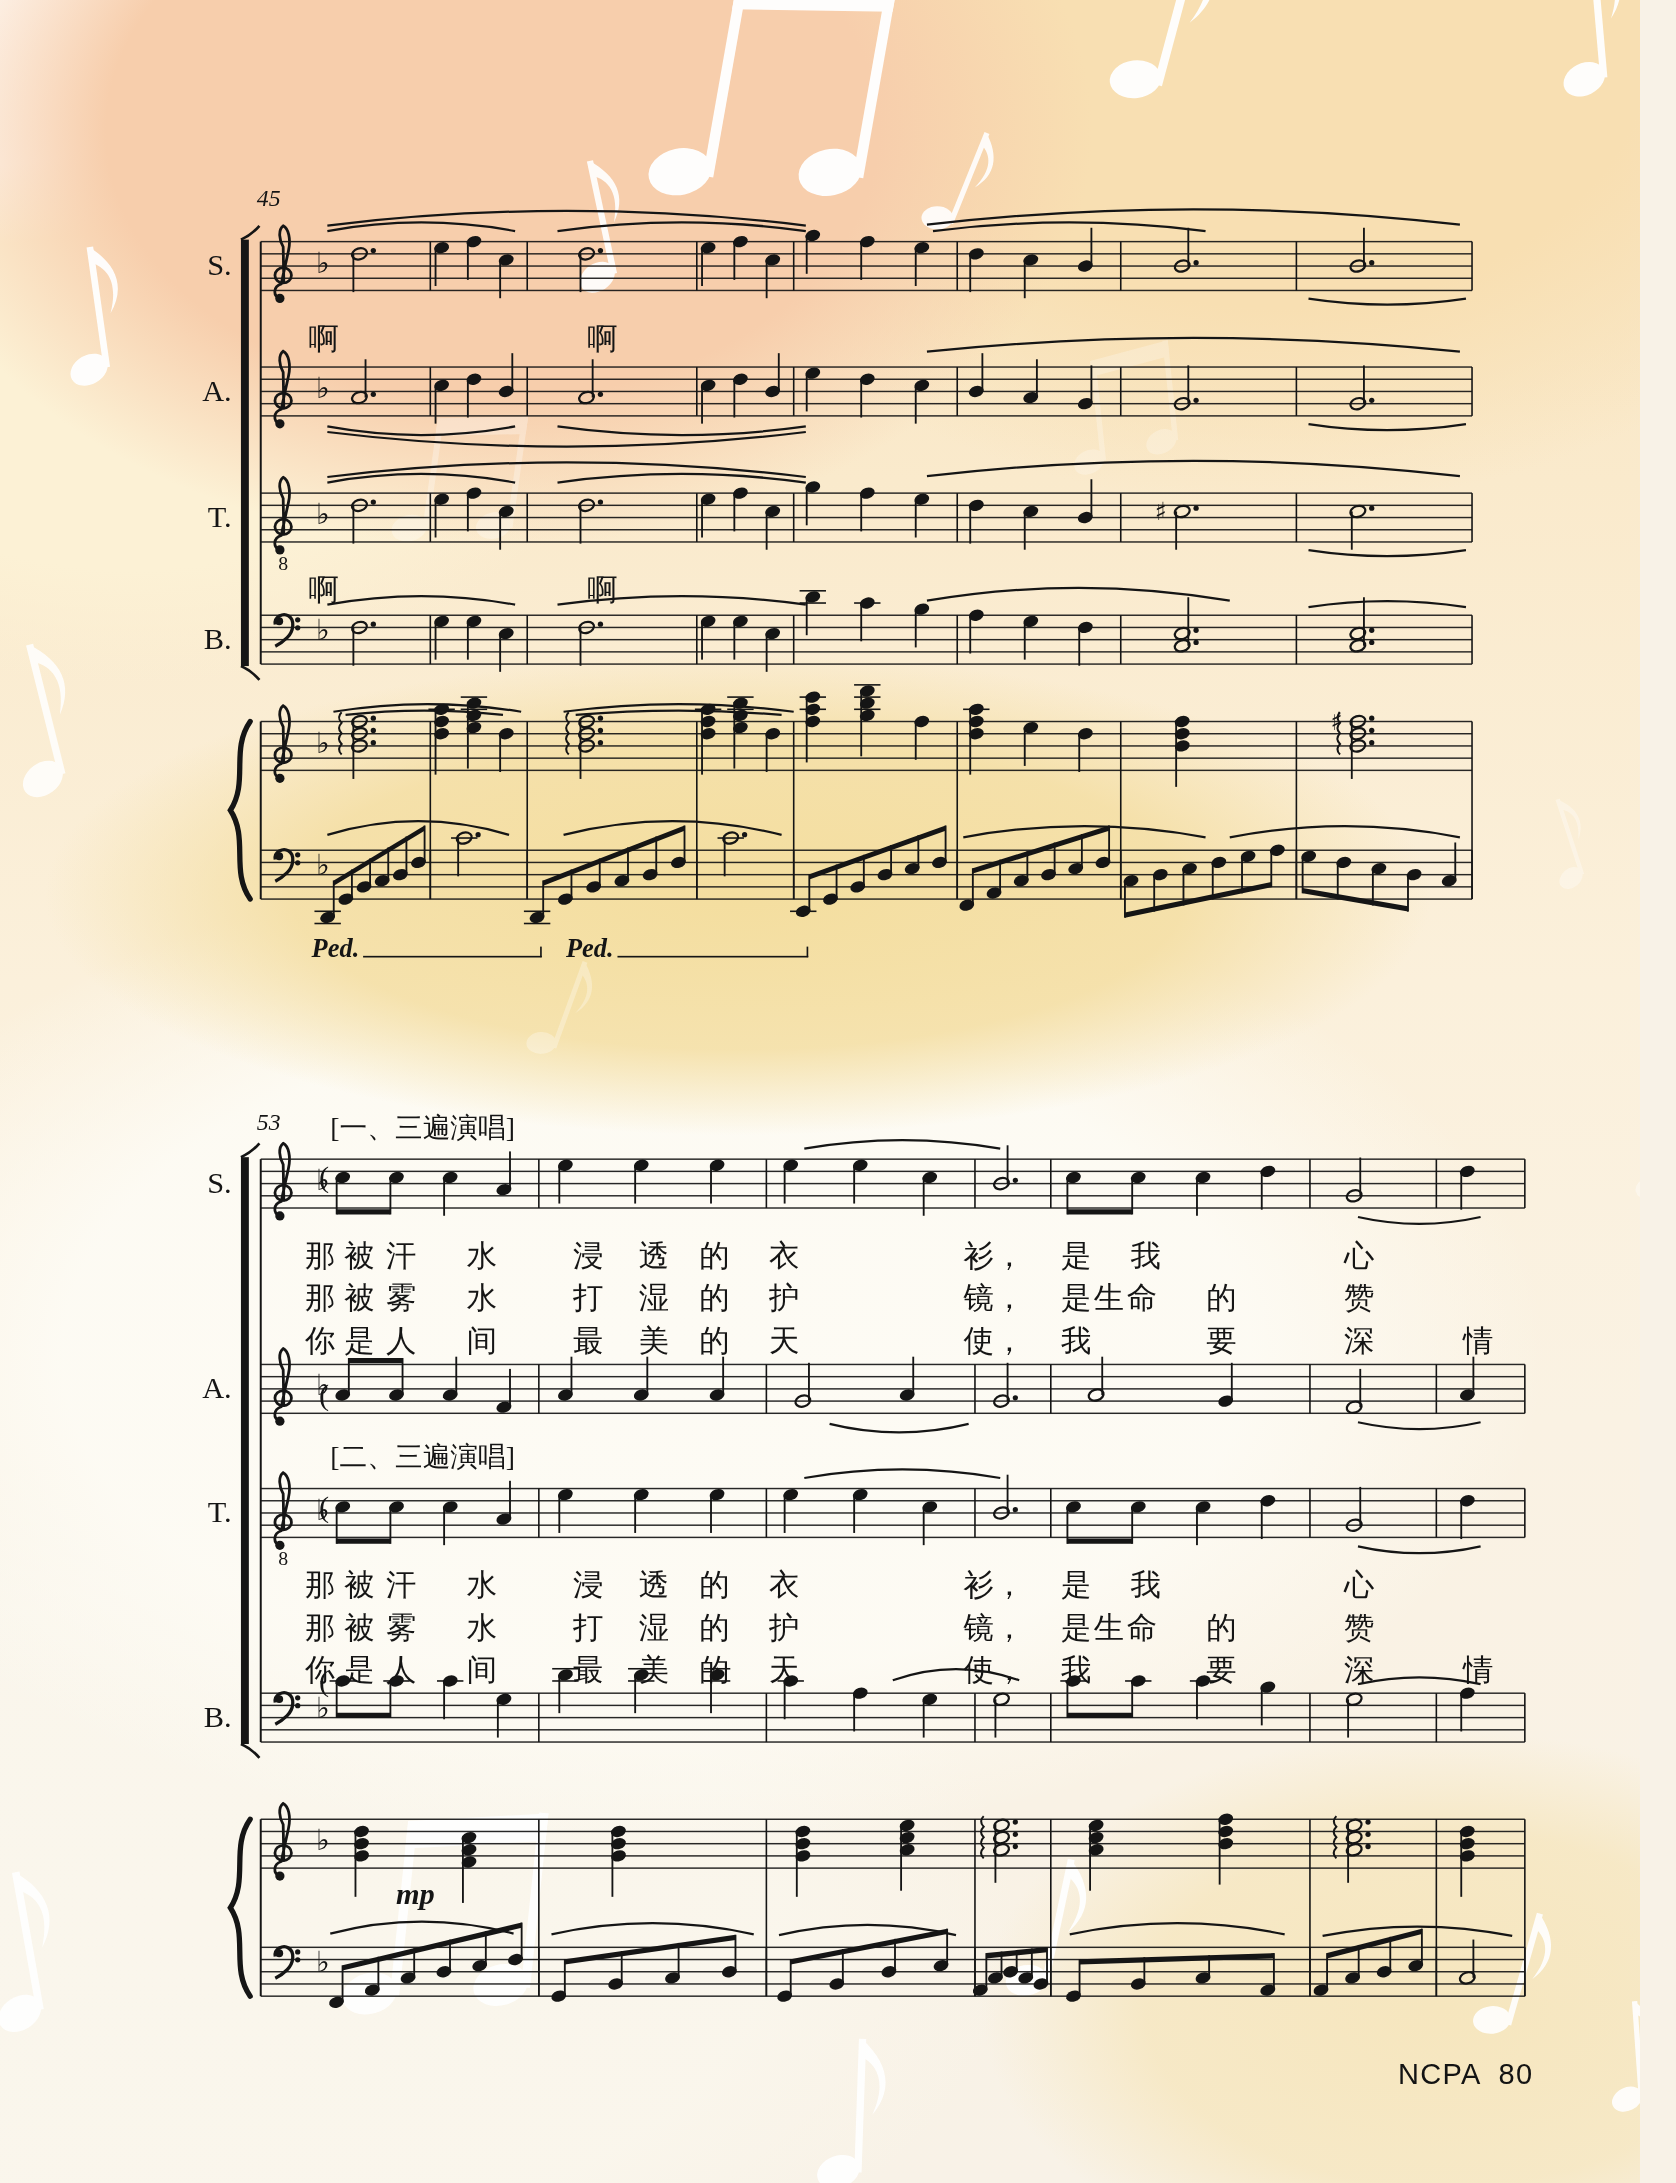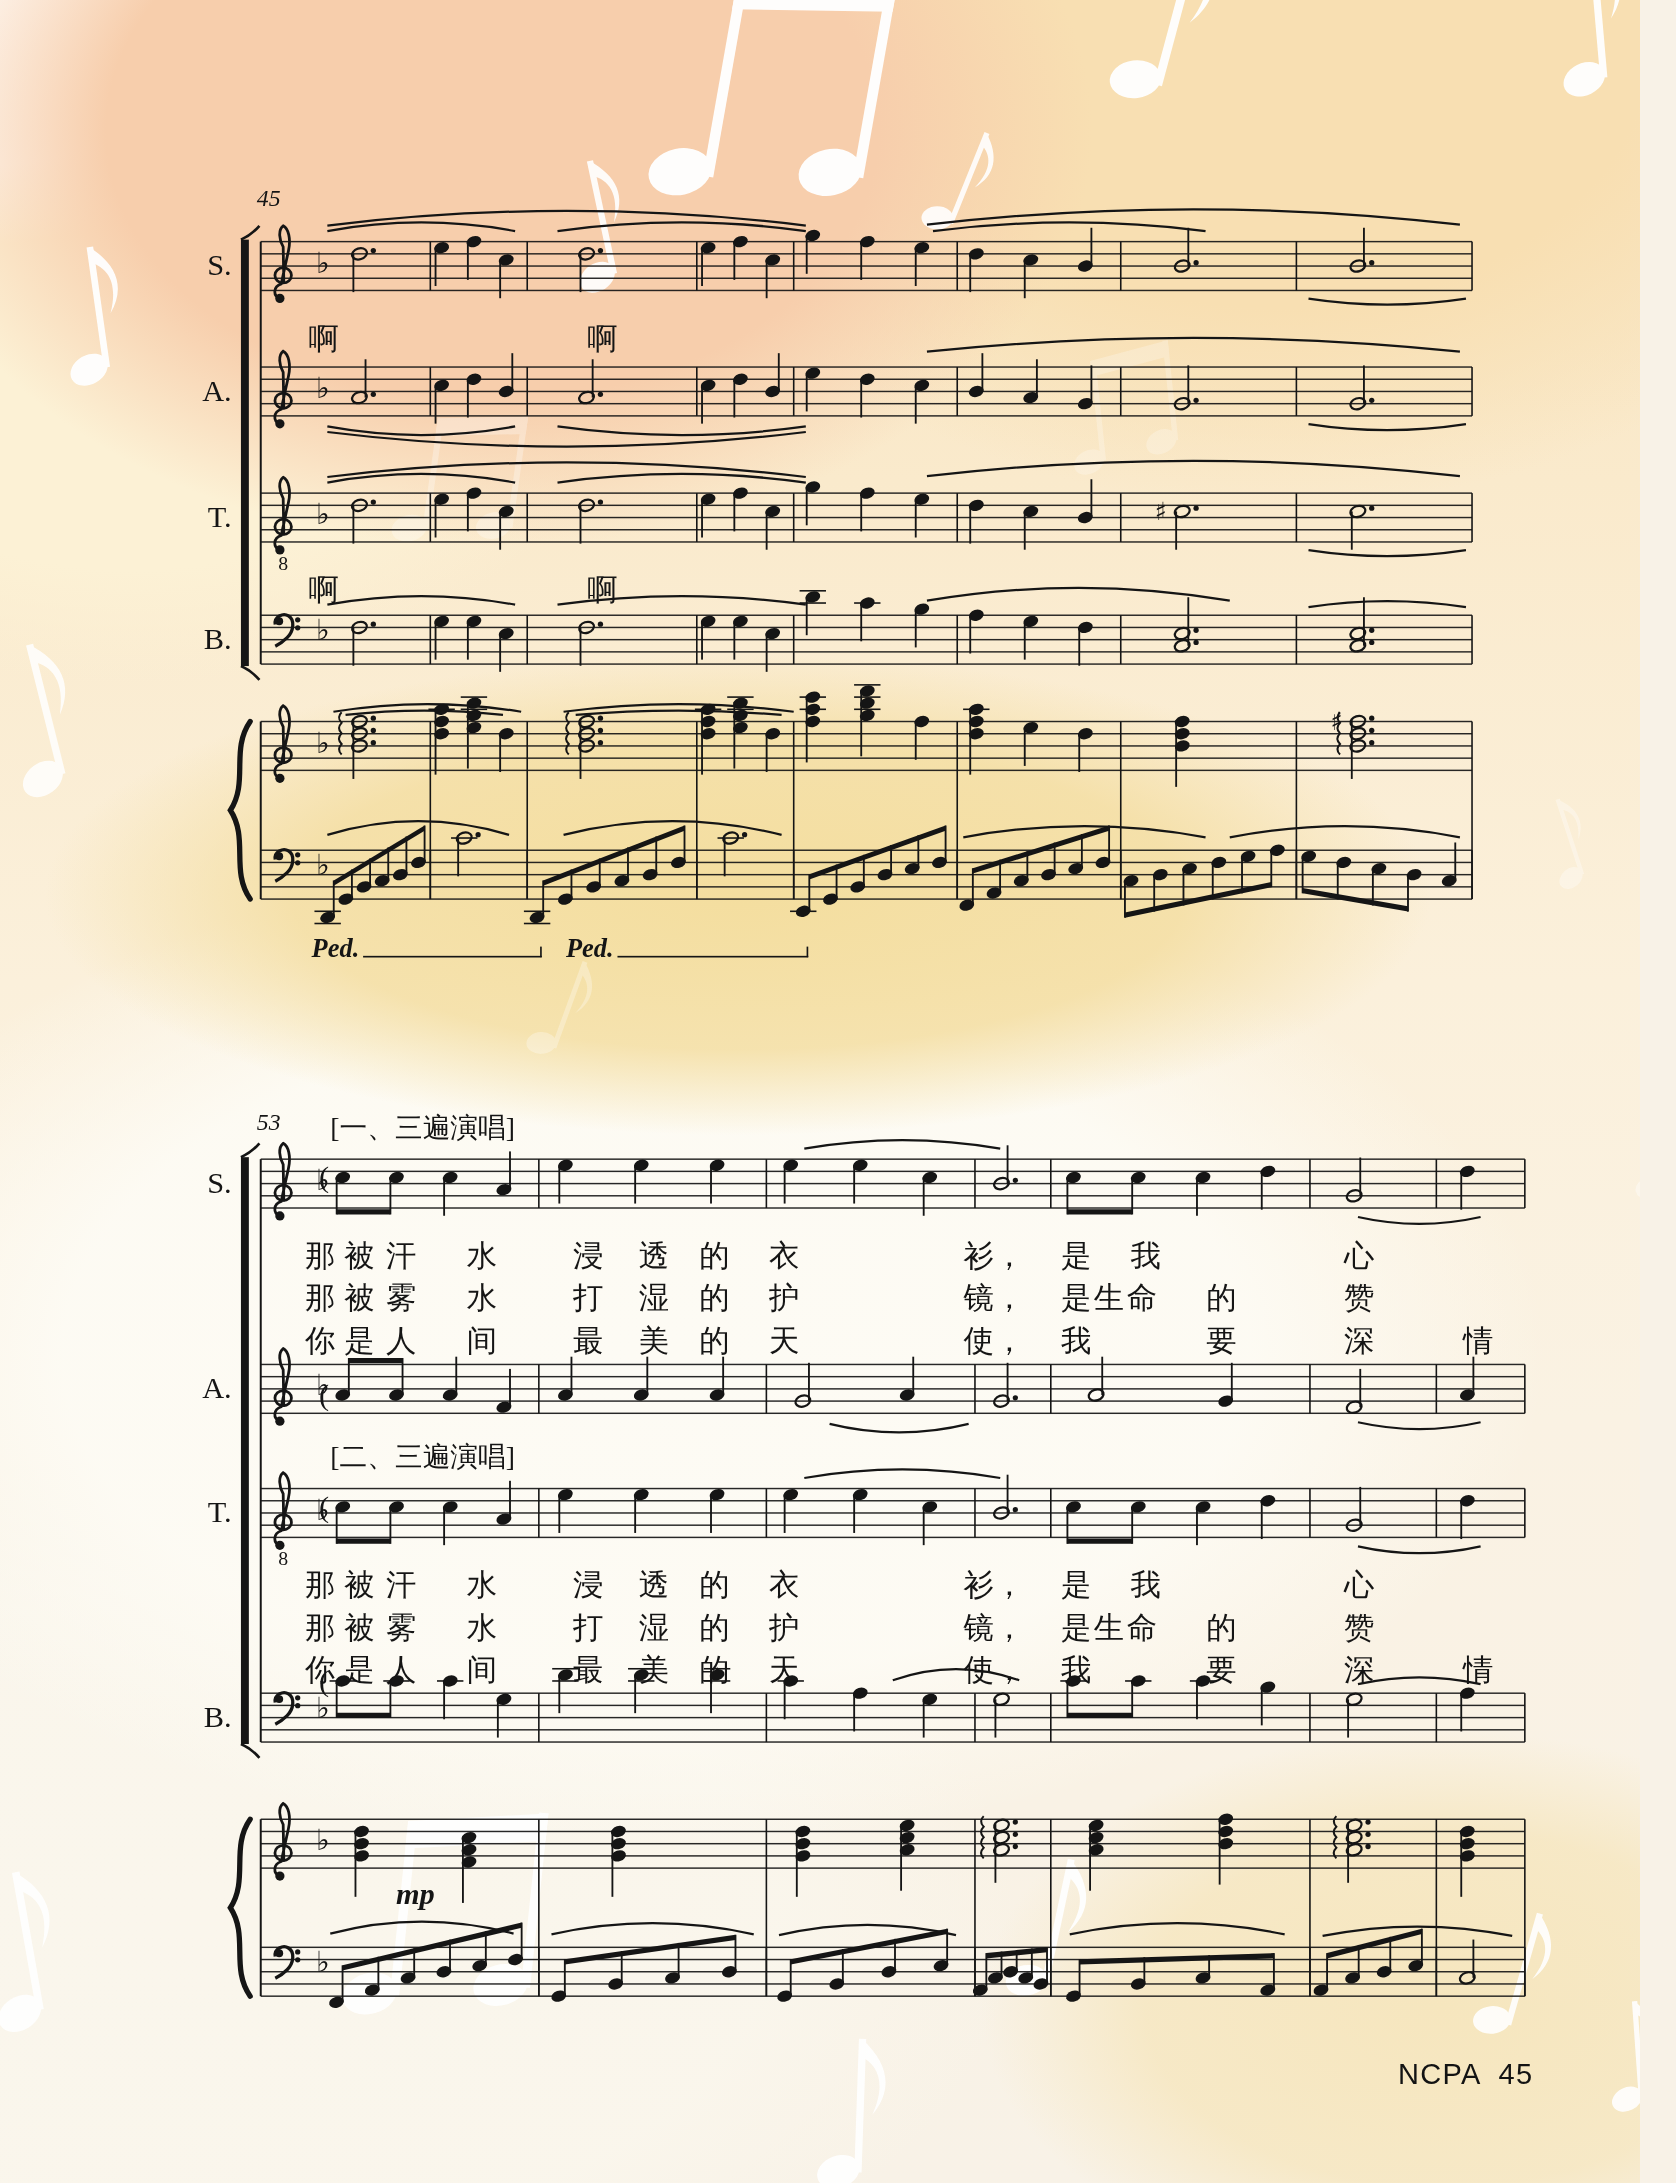--- a/index.html
+++ b/index.html
@@ -1033,15 +1033,15 @@
           <rect x="2230.6675000000005" y="2938.25" width="2.8" height="58" fill="#151515"></rect>
           <path d="M 500.325 2929.2 Q 639.1625 2892.7999999999997 778 2929.2" stroke="#151515" stroke-width="3.4" fill="none"></path>
           <path d="M 835.45 2930.4 Q 988.65 2896.6 1141.85 2930.4" stroke="#151515" stroke-width="3.4" fill="none"></path>
           <path d="M 1180.15 2931.6 Q 1314.2 2900.4 1448.25 2931.6" stroke="#151515" stroke-width="3.4" fill="none"></path>
           <path d="M 1620.6000000000001 2930.4 Q 1783.375 2896.6 1946.15 2930.4" stroke="#151515" stroke-width="3.4" fill="none"></path>
           <path d="M 2003.6 2932.8 Q 2147.225 2904.2000000000003 2290.85 2932.8" stroke="#151515" stroke-width="3.4" fill="none"></path>
         </g>
       </g>
     </svg>
 
-  <div id="footer">NCPA 45</div>
+  <div id="footer">NCPA 80</div>
 </div>
 
 
 </body></html>

